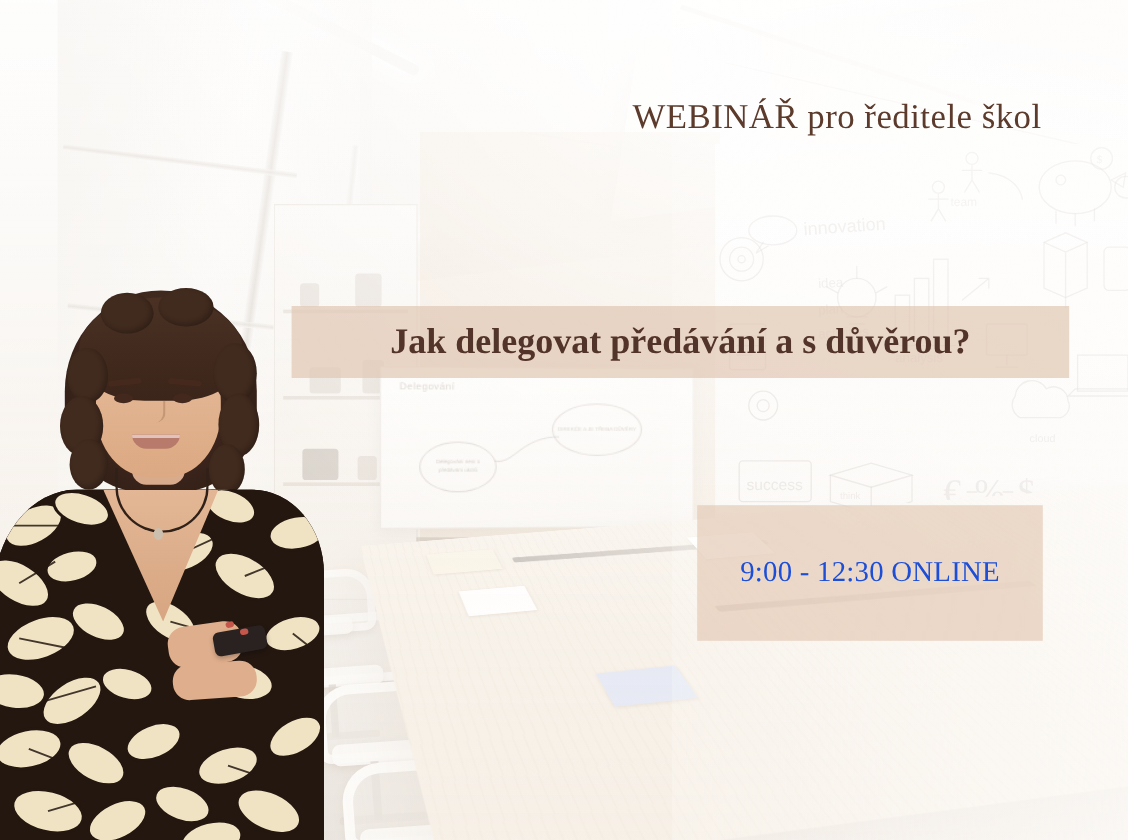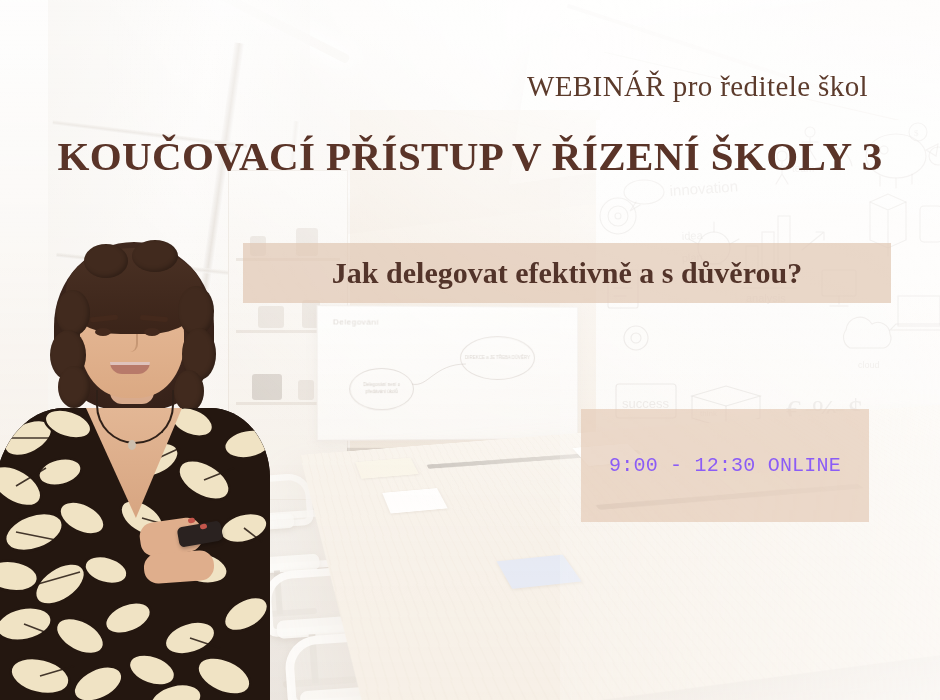--- a/index.html
+++ b/index.html
@@ -339,21 +339,21 @@
       linear-gradient(180deg, rgba(255,255,255,.50) 0%, rgba(255,255,255,.30) 35%, rgba(255,252,248,.42) 100%);
     pointer-events: none;
   }
   .wash-right {
     position: absolute; left: 560px; top: 0; width: 380px; height: 700px;
     background: linear-gradient(90deg, rgba(255,255,255,.18), rgba(255,255,255,.58));
     pointer-events: none;
   }
 
   
-  .content { position: absolute; inset: 0; }
+  .content { position: absolute; inset: 0; margin-top: 12px; }
 
   .kicker {
     position: absolute;
     right: 72px; top: 70px;
     font-size: 29px;
     color: #5c3b2c;
     letter-spacing: .4px;
     white-space: nowrap;
   }
   .main-title {
@@ -391,23 +391,22 @@
     left: 581px; top: 409px; width: 288px; height: 113px;
     display: flex; flex-direction: column;
     align-items: center; justify-content: center;
     gap: 2px;
   }
   .date-line {
     font-size: 37px; font-weight: bold; color: #4e2f23; letter-spacing: .5px;
     line-height: 1.05;
   }
   .time-line {
-    font-size: 20px; color: #8b5cf6; letter-spacing: .2px;
+    font-size: 24px; color: #1d4ed8; letter-spacing: .2px;
     line-height: 1.2;
-    font-family: Liberation Mono, monospace;
   }
 </style>
 </head>
 <body>
 
 <div id="poster">
 
   <div class="photo">
     <div class="bg-base"></div>
 
@@ -648,24 +647,23 @@
     <div class="sp-hand" style="left:152px;top:314px;width:70px;height:30px;transform:rotate(-4deg);"></div>
     <div class="sp-phone"></div>
     <div class="nail" style="left:196px;top:280px;transform:rotate(-14deg);"></div>
     <div class="nail" style="left:208px;top:286px;transform:rotate(-12deg);"></div>
   </div>
 
   <div class="content">
 
     <div class="kicker">WEBINÁŘ pro ředitele škol</div>
 
-    <div class="main-title">KOUČOVACÍ PŘÍSTUP V ŘÍZENÍ ŠKOLY 3</div>
 
     <div class="subtitle-band"></div>
-    <div class="subtitle">Jak delegovat efektivně a s důvěrou?</div>
+    <div class="subtitle">Jak delegovat předávání a s důvěrou?</div>
 
     <div class="date-box"></div>
     <div class="date-inner">
       <div class="time-line">9:00 - 12:30 ONLINE</div>
     </div>
 
   </div>
 </div>
 
 </body></html>

